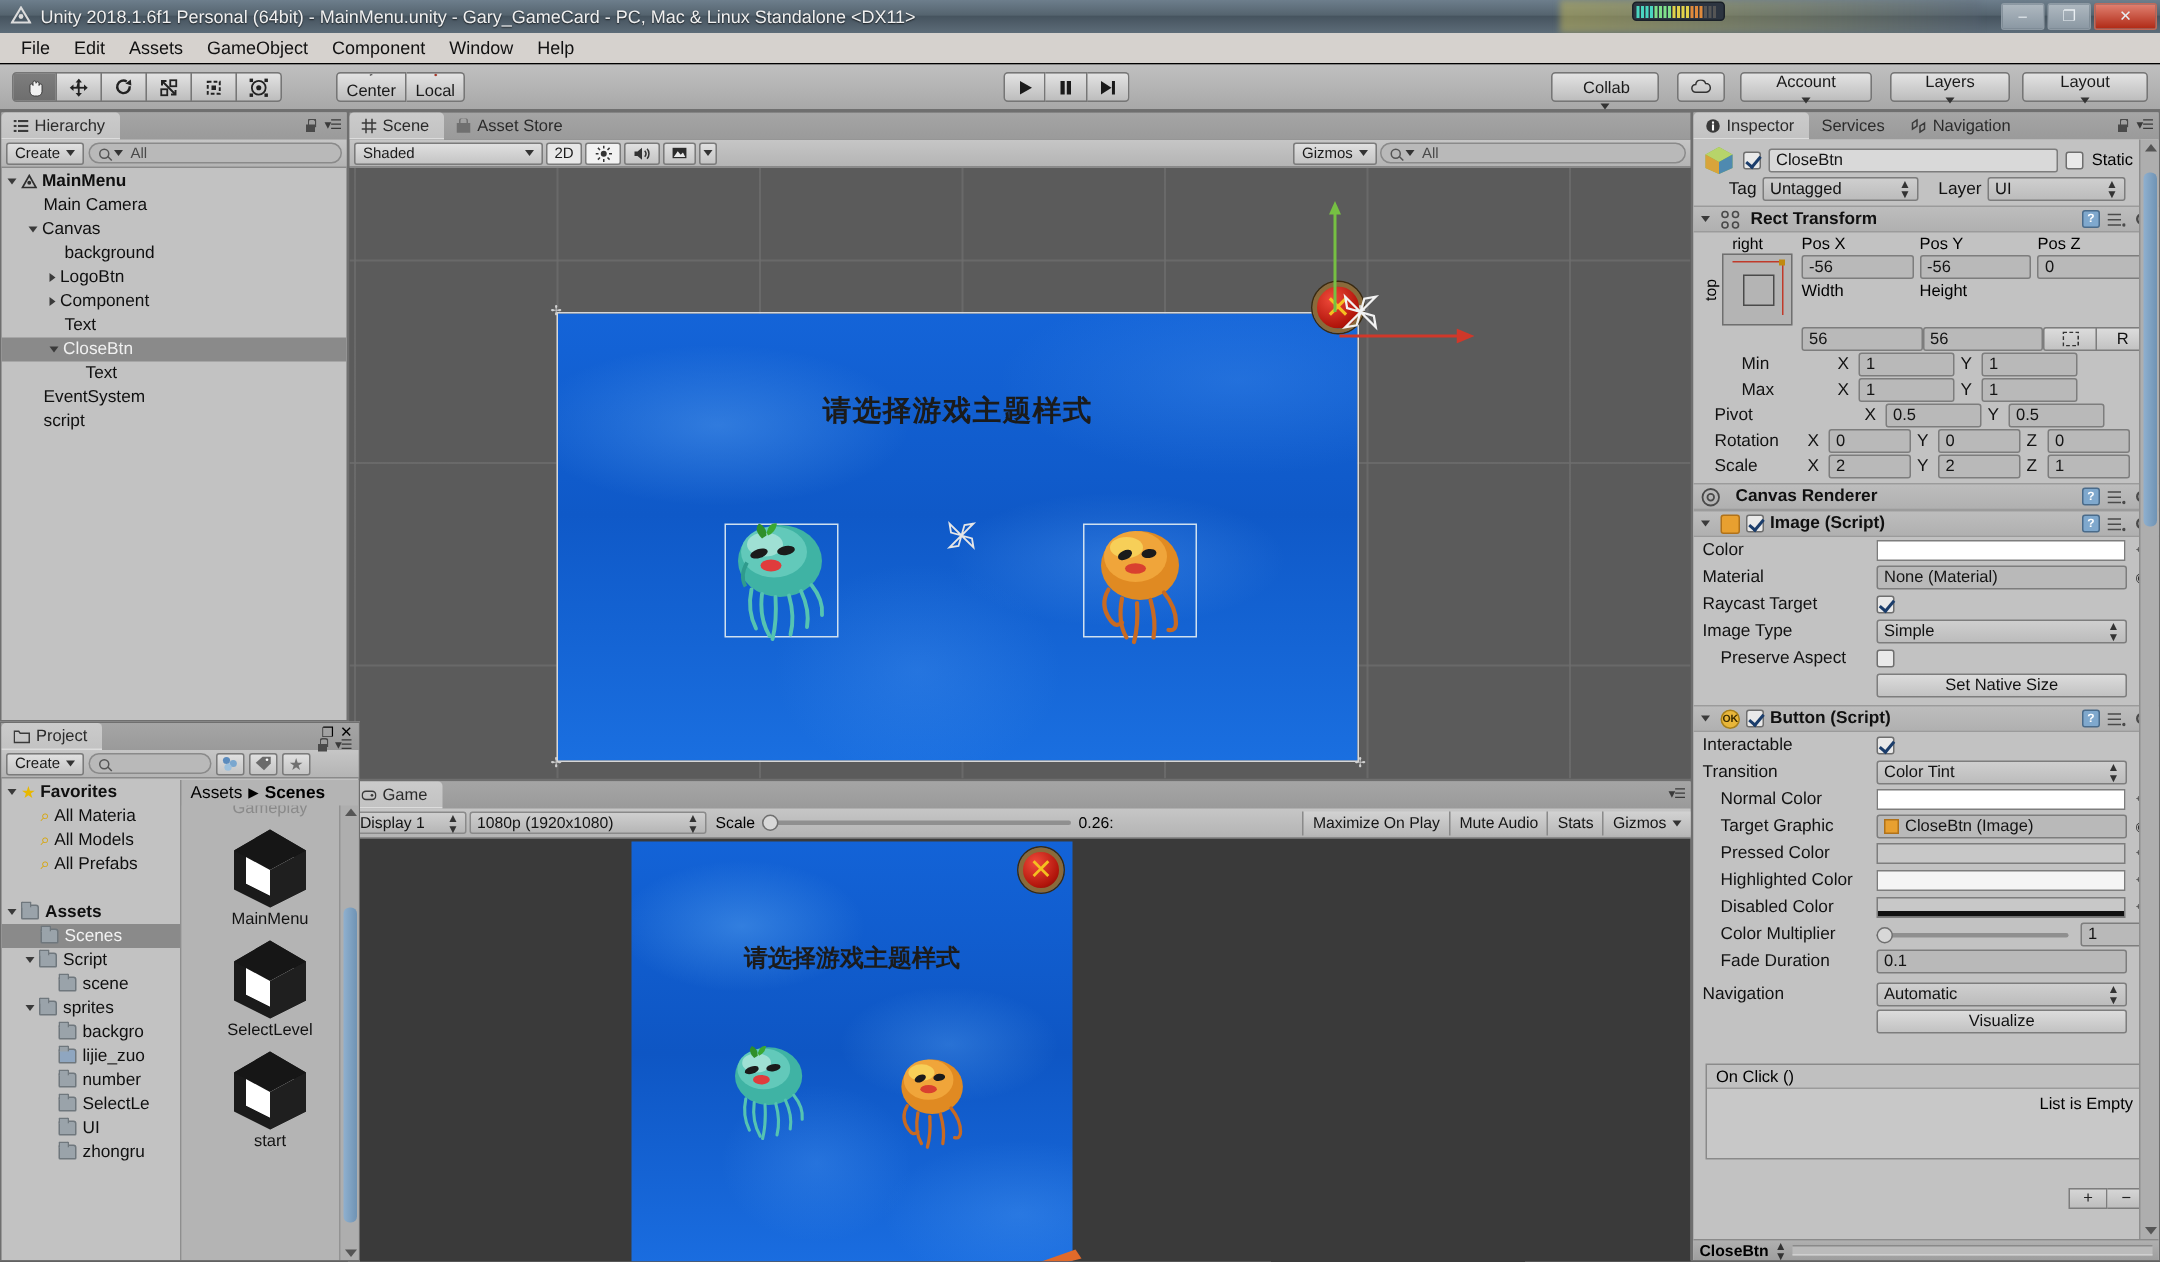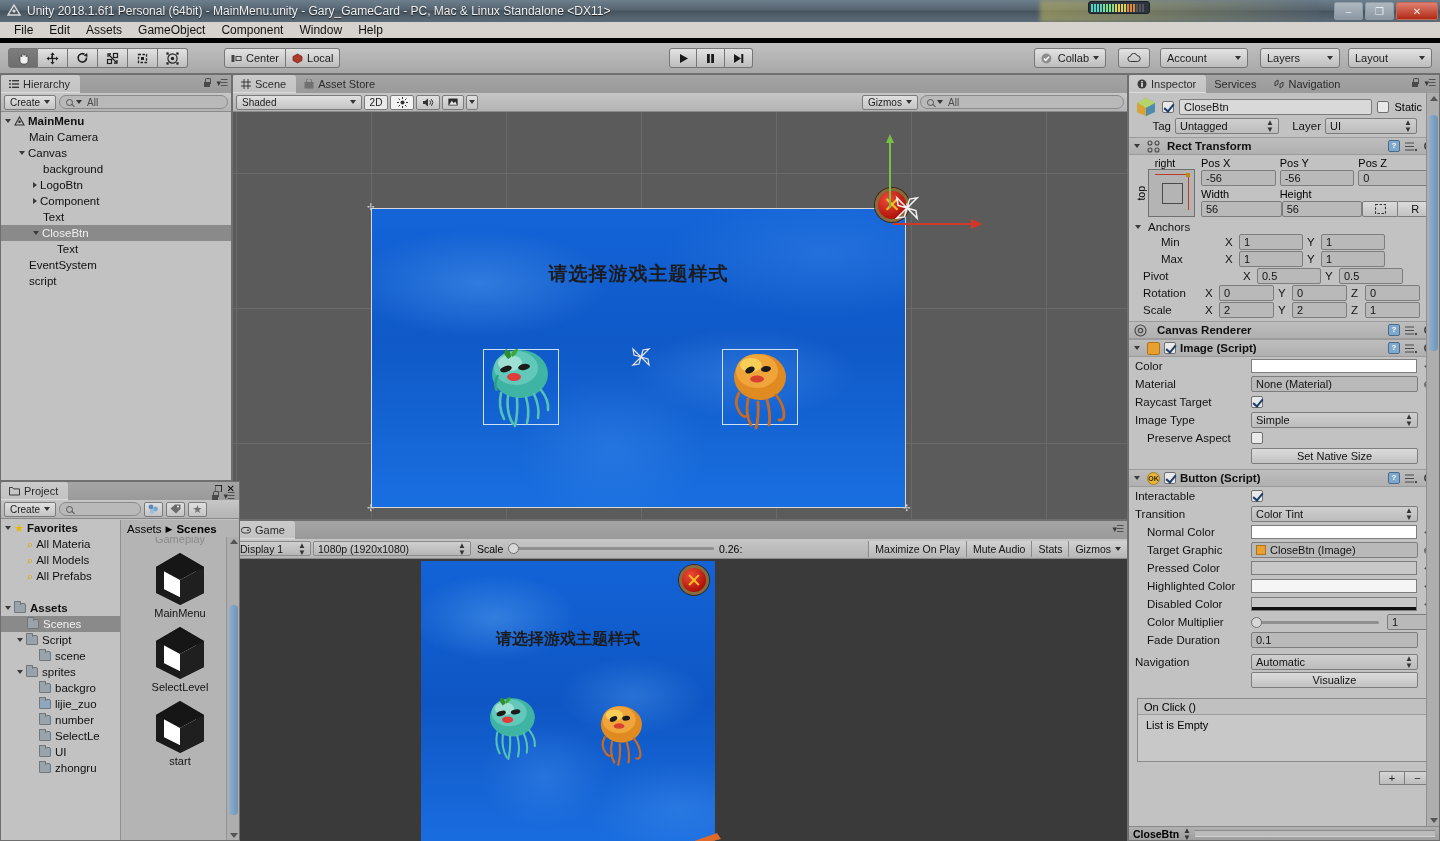--- a/index.html
+++ b/index.html
@@ -48,37 +48,37 @@
     background:linear-gradient(to bottom,#aeb8c0,#8b98a3);
     display:flex;align-items:center;justify-content:center;
     color:#e8eef2; font-size:10px;
   }
   .win-btn.close { background:linear-gradient(to bottom,#e08070,#b02a16); border-color:#c06a5a; width:42px;}
 
   
   .menubar {
     position:absolute; left:0; top:22px; width:1440px; height:21px;
     background:#d6d2ce; display:flex; align-items:center; padding-left:6px;
-    border-bottom:5px solid #000000;
+    border-bottom:1px solid #000000;
   }
   .menubar .mi { padding:2px 8px; font-size:12px; color:#111; }
 
   
   .toolbar {
     position:absolute; left:0; top:43px; width:1440px; height:31px;
     background:linear-gradient(to bottom,#c0c0c0,#a8a8a8);
     border-bottom:1px solid #6f6f6f;
   }
   .btngrp { position:absolute; display:flex; }
   .tb {
     height:20px; min-width:30px; padding:0 6px;
     background:linear-gradient(to bottom,#e3e3e3,#bdbdbd);
     border:1px solid #767676; border-left-width:0;
     display:flex;align-items:center;justify-content:center; gap:4px;
-    font-size:11px; color:#1a1a1a;
+    font-size:11px; color:#1a1a1a;flex-direction:column;
   }
   .tb:first-child{border-left-width:1px;border-radius:3px 0 0 3px;}
   .tb:last-child{border-radius:0 3px 3px 0;}
   .tb.only{border-left-width:1px;border-radius:3px;}
   .tb.sel { background:linear-gradient(to bottom,#7d7d7d,#6e6e6e); color:#fff; }
   .tb.wide { min-width:62px; justify-content:space-between; }
   .caret { width:0;height:0;border-left:3px solid transparent;border-right:3px solid transparent;border-top:4px solid #333; }
 
   
   .panel { position:absolute; background:#c2c2c2; border:1px solid #6f6f6f; }
@@ -223,21 +223,21 @@
   .ddown{flex:1;height:16px;background:linear-gradient(to bottom,#cfcfcf,#bcbcbc);border:1px solid #7d7d7d;border-radius:2px;
          display:flex;align-items:center;justify-content:space-between;padding:0 4px;font-size:11px;color:#121212;}
   .colorfield{flex:1;height:14px;background:#fff;border:1px solid #7d7d7d;}
   .eyedrop{width:12px;font-size:11px;color:#333;flex:none;text-align:center;}
   .objsel{width:11px;flex:none;text-align:center;font-size:9px;color:#333;}
   .btn-wide{height:16px;background:linear-gradient(to bottom,#dcdcdc,#c2c2c2);border:1px solid #7d7d7d;border-radius:2px;
             display:flex;align-items:center;justify-content:center;font-size:11px;color:#111;}
   .anchor-box{width:48px;height:48px;border:1px solid #6f6f6f;background:#b4b4b4;position:relative;}
   .status-bar{position:absolute;left:0;bottom:0;width:310px;height:14px;background:linear-gradient(to bottom,#b0b0b0,#9e9e9e);
               border-top:1px solid #8a8a8a;display:flex;align-items:center;padding:0 4px;gap:4px;font-size:10.5px;font-weight:bold;}
-  .onclick-box{margin:9px 8px;border:1px solid #8a8a8a;background:#c8c8c8;}
+  .onclick-box{margin:19px 8px;border:1px solid #8a8a8a;background:#c8c8c8;text-align:right;}
   .onclick-head{height:16px;background:#c0c0c0;border-bottom:1px solid #9b9b9b;display:flex;align-items:center;padding:0 6px;font-size:11px;}
   .plusminus{display:flex;justify-content:flex-end;gap:0;margin:0 8px;}
   .pm{width:26px;height:14px;background:linear-gradient(to bottom,#d6d6d6,#bdbdbd);border:1px solid #7d7d7d;
       display:flex;align-items:center;justify-content:center;font-size:11px;color:#222;}
   .slider-track{flex:1;height:3px;background:#8f8f8f;border-radius:2px;position:relative;}
   .slider-knob{position:absolute;left:0;top:-4px;width:11px;height:11px;border-radius:50%;background:#d8d8d8;border:1px solid #6f6f6f;}
 </style>
 </head>
 <body>
 
@@ -1010,39 +1010,35 @@
           <div style="display:flex;gap:4px;margin-top:1px">
             <div class="tf" style="flex:1">-56</div>
             <div class="tf" style="flex:1">-56</div>
             <div class="tf" style="flex:1">0</div>
           </div>
           <div style="display:flex;gap:4px;font-size:11px;margin-top:2px">
             <span style="flex:1">Width</span>
             <span style="flex:1">Height</span>
             <span style="flex:1"></span>
           </div>
-          <div style="display:flex;gap:0;margin-top:1px">
+          <div style="display:flex;gap:0;margin-top:18px">
             <div class="tf" style="flex:1">56</div>
             <div class="tf" style="flex:1">56</div>
             <div style="flex:1;display:flex;gap:0">
               <div class="btn-wide" style="flex:1;border-radius:2px 0 0 2px">
                 <svg width="11" height="10" viewBox="0 0 11 10">
                     <rect x="0.5" y="0.5" width="10" height="9" fill="none" stroke="#333" stroke-width="1.1" stroke-dasharray="2.5 1.6"></rect>
                   </svg>
               </div>
               <div class="btn-wide" style="flex:1;border-left:none;border-radius:0 2px 2px 0">R</div>
             </div>
           </div>
         </div>
       </div>
 
-      <div class="prop" style="height:16px;padding-top:3px">
-        <span class="tri open"></span>
-        <span>Anchors</span>
-      </div>
       <div class="prop" style="height:17px">
         <span class="lbl" style="padding-left:26px;width:86px">Min</span>
         <span style="width:10px">X</span>
           <div class="tf" style="width:64px">1</div>
         <span style="width:10px">Y</span>
           <div class="tf" style="width:64px">1</div>
       </div>
       <div class="prop" style="height:17px">
         <span class="lbl" style="padding-left:26px;width:86px">Max</span>
         <span style="width:10px">X</span>

